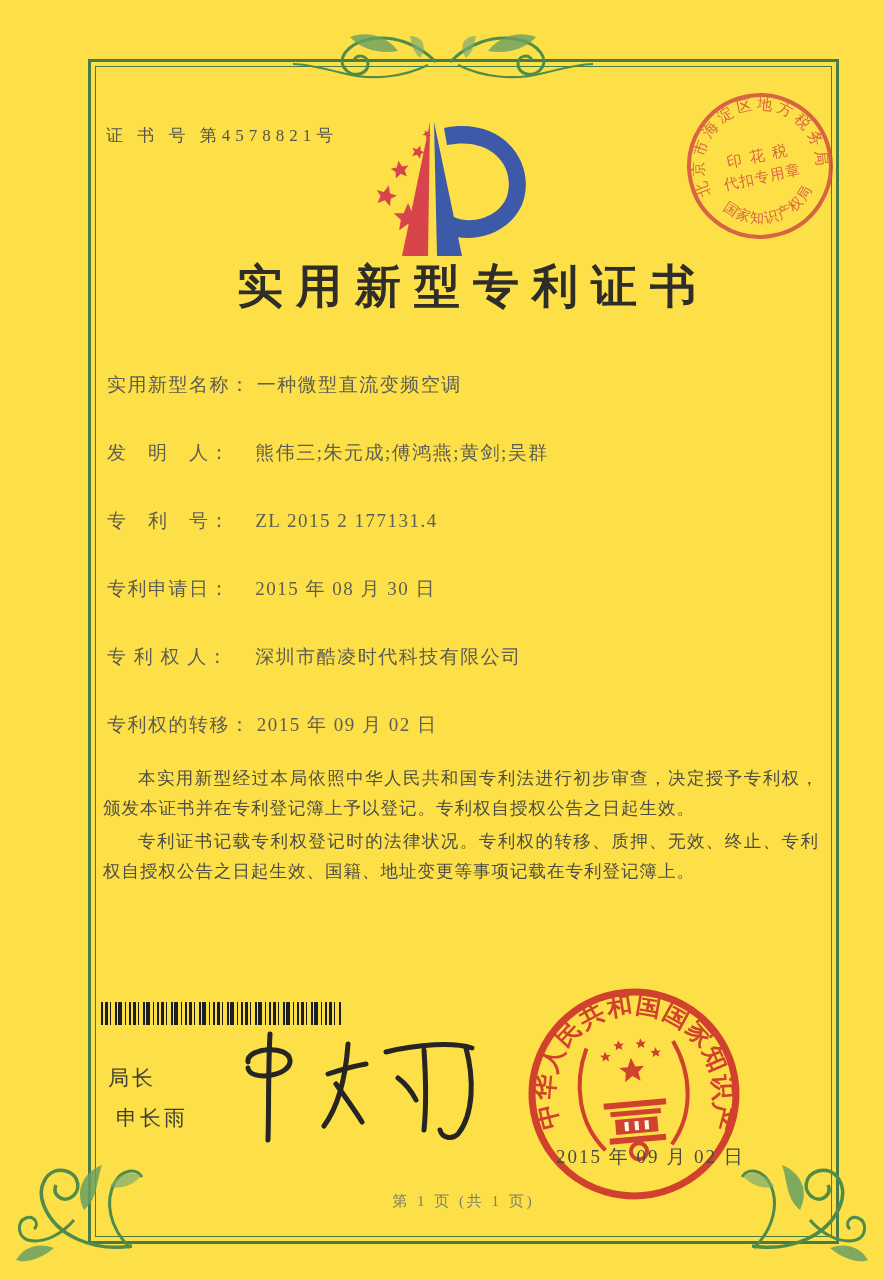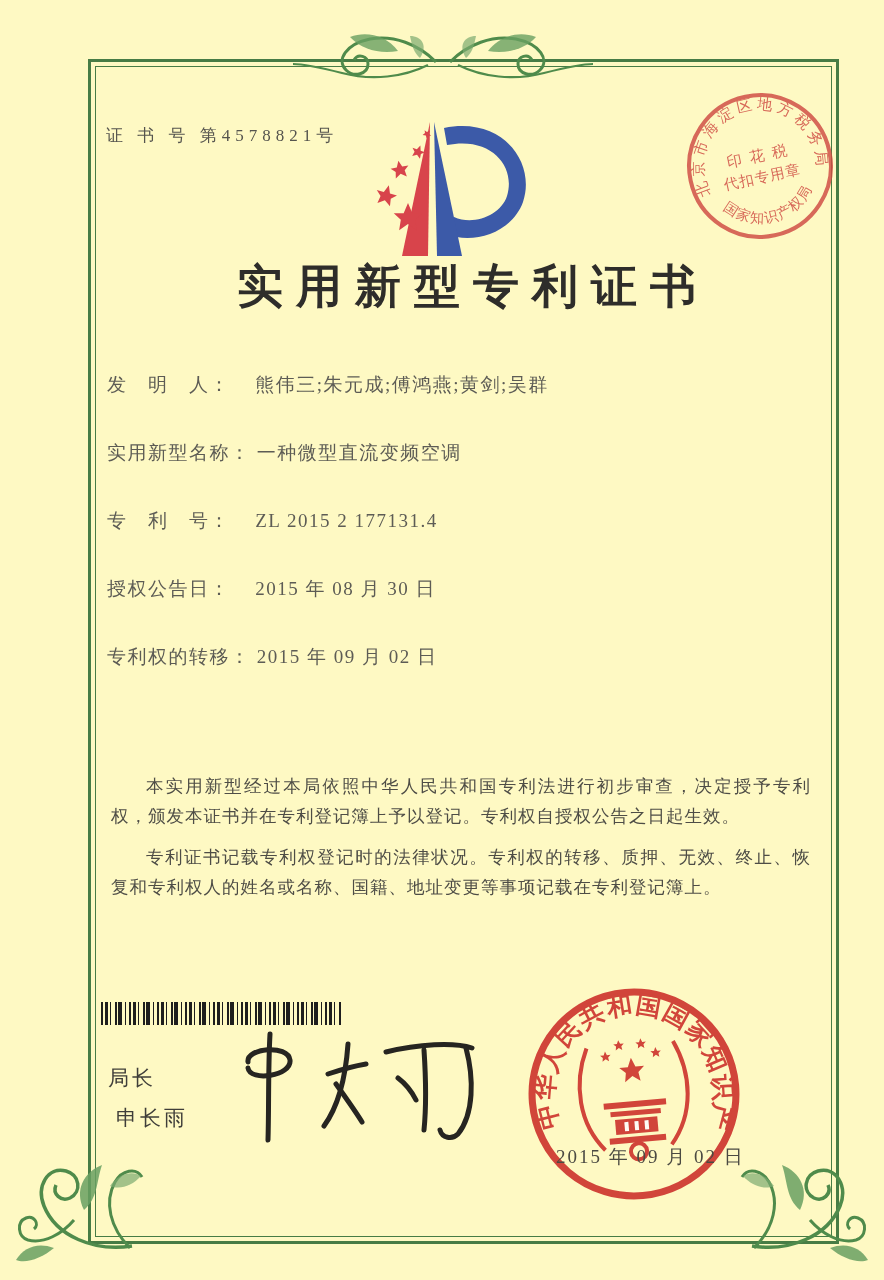--- a/index.html
+++ b/index.html
@@ -3,21 +3,21 @@
 <meta charset="utf-8">
 <style>
   * { margin:0; padding:0; box-sizing:border-box; }
   html,body { width:884px; height:1280px; }
   body {
     font-family:"Liberation Serif","DejaVu Serif",serif;
     background:#ffffff;
     position:relative;
     overflow:hidden;
   }
-  .page { position:absolute; inset:0; background:#fef9c3;padding-left:24px; }
+  .page { position:absolute; inset:0; background:#fde047;padding-left:24px; }
 
   .frame-svg { position:absolute; left:0; top:0; width:884px; height:1280px; z-index:0; }
 
   .cert-no {
     position:absolute; left:106px; top:124px; z-index:2;
     font-size:17px; letter-spacing:5px; color:#55544e;
   }
 
   .logo { position:absolute; left:344px; top:116px; width:214px; height:150px; z-index:1; }
 
@@ -35,21 +35,21 @@
   .fields { position:absolute; left:107px; top:372px; width:660px; z-index:2; }
   .field-row { height:28px; margin-bottom:40px; font-size:19px; color:#5d5c55; letter-spacing:1.5px; white-space:nowrap; }
   .f-label { display:inline-block; min-width:142px; }
   .f-value { display:inline-block; }
 
   .body-text {
     position:absolute; left:99px; top:760px; width:724px; z-index:2;
     font-size:17.5px; line-height:29.5px; color:#4e4d46;
     text-align:justify; letter-spacing:1px;
   }
-  .body-text p { text-indent:2em; margin:12px; }
+  .body-text p { text-indent:2em; margin:4px; }
 
   .barcode {
     position:absolute; left:101px; top:1002px; width:240px; height:23px; z-index:2;
     background:repeating-linear-gradient(90deg,
       #1e1e1e 0 2px, transparent 2px 4px,
       #1e1e1e 4px 7px, transparent 7px 9px,
       #1e1e1e 9px 10px, transparent 10px 14px,
       #1e1e1e 14px 16px, transparent 16px 17px,
       #1e1e1e 17px 21px, transparent 21px 24px,
       #1e1e1e 24px 25px, transparent 25px 28px);
@@ -143,44 +143,48 @@
       <textPath href="#taxBottomArc" startOffset="2">国家知识产权局</textPath>
     </text>
     <text x="79" y="74" text-anchor="middle" font-size="15" letter-spacing="2" fill="#cf4a42">印 花 税</text>
     <text x="79" y="95" text-anchor="middle" font-size="14.5" letter-spacing="1" fill="#cf4a42">代扣专用章</text>
   </svg>
 
   <h1 class="title">实用新型专利证书</h1>
 
   <div class="fields">
     <div class="field-row">
+      <span class="f-label">实用新型名称：</span>
+      <span class="f-value">一种微型直流变频空调</span>
+    </div>
+    <div class="field-row">
       <span class="f-label">发　明　人：</span>
       <span class="f-value">熊伟三;朱元成;傅鸿燕;黄剑;吴群</span>
     </div>
     <div class="field-row">
-      <span class="f-label">实用新型名称：</span>
-      <span class="f-value">一种微型直流变频空调</span>
-    </div>
-    <div class="field-row">
       <span class="f-label">专　利　号：</span>
       <span class="f-value">ZL 2015 2 177131.4</span>
     </div>
     <div class="field-row">
-      <span class="f-label">授权公告日：</span>
+      <span class="f-label">专利申请日：</span>
       <span class="f-value">2015 年 08 月 30 日</span>
+    </div>
+    <div class="field-row">
+      <span class="f-label">专 利 权 人：</span>
+      <span class="f-value">深圳市酷凌时代科技有限公司</span>
     </div>
     <div class="field-row">
       <span class="f-label">专利权的转移：</span>
       <span class="f-value">2015 年 09 月 02 日</span>
     </div>
   </div>
 
   <div class="body-text">
     <p>本实用新型经过本局依照中华人民共和国专利法进行初步审查，决定授予专利权，颁发本证书并在专利登记簿上予以登记。专利权自授权公告之日起生效。</p>
-    <p>专利证书记载专利权登记时的法律状况。专利权的转移、质押、无效、终止、恢复和专利权人的姓名或名称、国籍、地址变更等事项记载在专利登记簿上。</p>
+    <p>专利证书记载专利权登记时的法律状况。专利权的转移、质押、无效、终止、专利权自授权公告之日起生效、国籍、地址变更等事项记载在专利登记簿上。</p>
   </div>
 
   <div class="barcode"></div>
 
   <div class="signer-title">局长</div>
   <div class="signer-name">申长雨</div>
 
   <svg class="signature" viewBox="0 0 252 128" fill="none" stroke="#262521" stroke-width="5" stroke-linecap="round">
     <path d="M42,12 C40,48 41,86 40,118"></path>
     <path d="M20,40 C18,26 60,22 62,38 C64,54 22,60 20,46"></path>
@@ -214,14 +218,15 @@
       <rect x="105" y="134" width="4" height="9" fill="#fdfdfb" stroke="none"></rect>
       <rect x="115" y="134" width="4" height="9" fill="#fdfdfb" stroke="none"></rect>
       <rect x="79" y="149" width="56" height="6" stroke="none"></rect>
       <path d="M64,58 C48,92 50,132 74,160" fill="none" stroke-width="4"></path>
       <path d="M150,58 C166,92 164,132 140,160" fill="none" stroke-width="4"></path>
       <circle cx="107" cy="164" r="8" fill="none" stroke-width="4"></circle>
     </g>
   </svg>
   <div class="stamp-date">2015 年 09 月 02 日</div>
 
+  <div class="footer">第 1 页 (共 1 页)</div>
 
 </div>
 
 </body></html>

